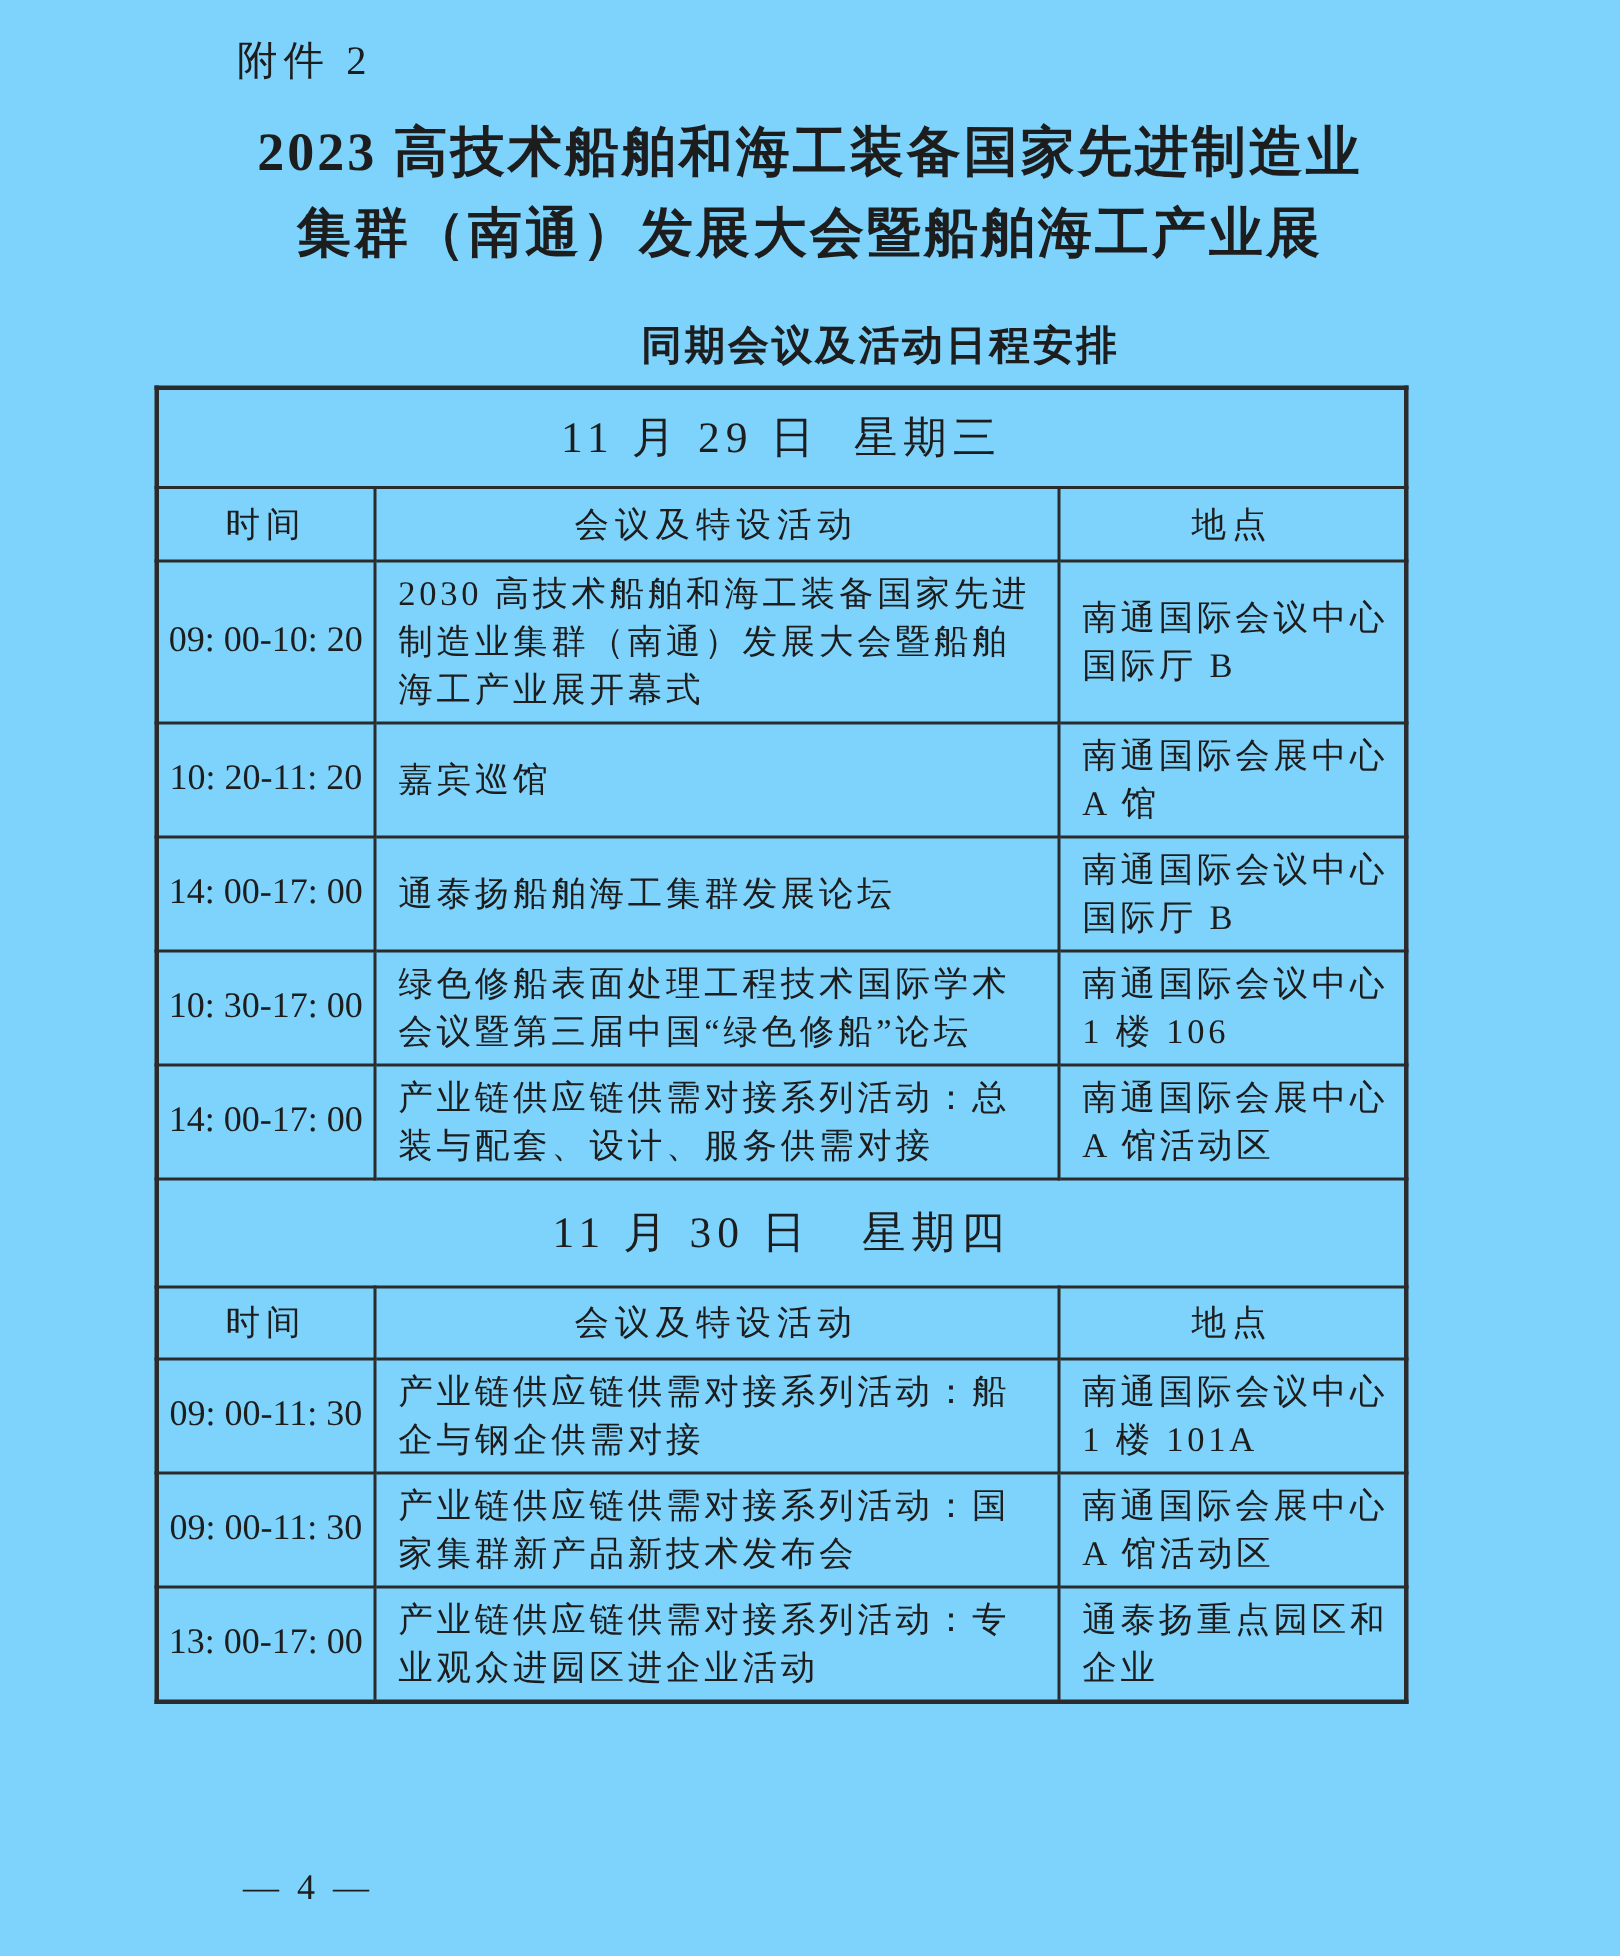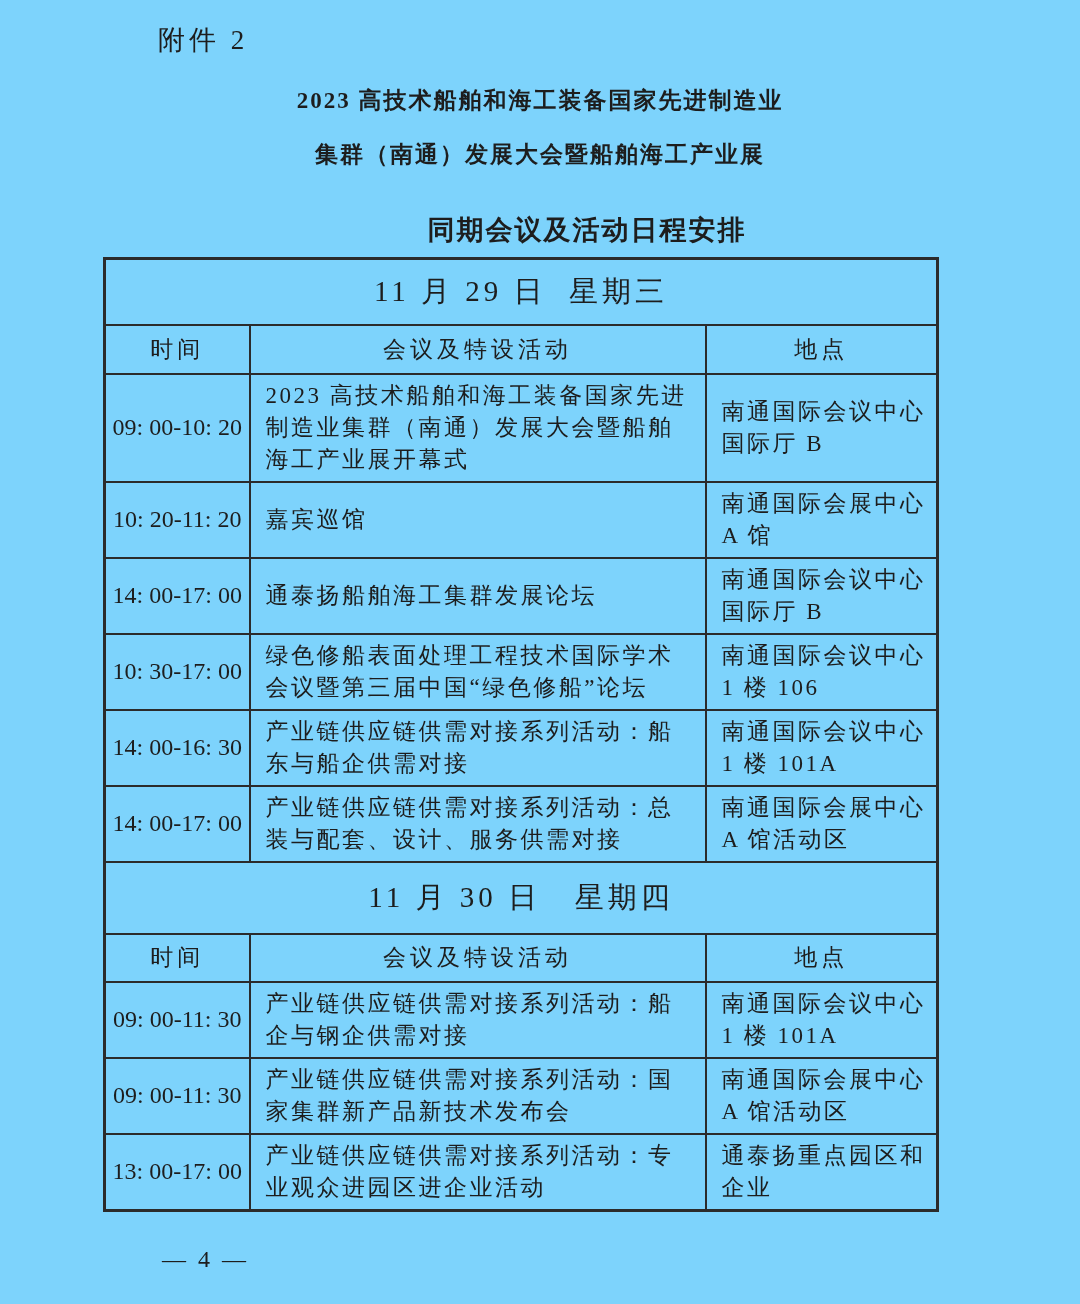--- a/index.html
+++ b/index.html
@@ -11,21 +11,21 @@
     font-family:"Liberation Serif","DejaVu Serif",serif;
     overflow:hidden;
   }
   .attachment {
     position:absolute; top:22px; left:158px;
     font-size:27px; letter-spacing:4px;
   }
   .title {
     position:absolute; top:74px; left:0; width:1080px;
     text-align:center; font-weight:bold;
-    font-size:23px; line-height:54px; letter-spacing:2px;
+    font-size:36px; line-height:54px; letter-spacing:2px;
   }
   .subtitle {
     position:absolute; top:212px; left:0; width:1080px;
     text-align:center; font-weight:bold;
     font-size:27px; letter-spacing:2px;padding-left:47px;
   }
   table.schedule {
     position:absolute; top:257px; left:103px;
     width:833px;
     border-collapse:collapse; table-layout:fixed;
@@ -83,42 +83,37 @@
       <tr class="day" style="height:66px">
         <td colspan="3">11 月 29 日  星期三</td>
       </tr>
       <tr class="head" style="height:49px">
         <td>时间</td>
         <td>会议及特设活动</td>
         <td>地点</td>
       </tr>
       <tr class="row" style="height:94px">
         <td class="time">09: 00-10: 20</td>
-        <td class="event">2023 高技术船舶和海工装备国家先进制造业集群（南通）发展大会暨船舶海工产业展开幕式</td>
+        <td class="event">2030 高技术船舶和海工装备国家先进制造业集群（南通）发展大会暨船舶海工产业展开幕式</td>
         <td class="loc">南通国际会议中心国际厅 B</td>
       </tr>
       <tr class="row" style="height:61px">
         <td class="time">10: 20-11: 20</td>
         <td class="event">嘉宾巡馆</td>
         <td class="loc">南通国际会展中心 A 馆</td>
       </tr>
       <tr class="row" style="height:64px">
         <td class="time">14: 00-17: 00</td>
         <td class="event">通泰扬船舶海工集群发展论坛</td>
         <td class="loc">南通国际会议中心国际厅 B</td>
       </tr>
       <tr class="row" style="height:64px">
         <td class="time">10: 30-17: 00</td>
         <td class="event">绿色修船表面处理工程技术国际学术会议暨第三届中国“绿色修船”论坛</td>
         <td class="loc">南通国际会议中心 1 楼 106</td>
-      </tr>
-      <tr class="row" style="height:64px">
-        <td class="time">14: 00-16: 30</td>
-        <td class="event">产业链供应链供需对接系列活动：船东与船企供需对接</td>
-        <td class="loc">南通国际会议中心 1 楼 101A</td>
       </tr>
       <tr class="row" style="height:67px">
         <td class="time">14: 00-17: 00</td>
         <td class="event">产业链供应链供需对接系列活动：总装与配套、设计、服务供需对接</td>
         <td class="loc">南通国际会展中心 A 馆活动区</td>
       </tr>
 
       <tr class="day" style="height:72px">
         <td colspan="3">11 月 30 日   星期四</td>
       </tr>

